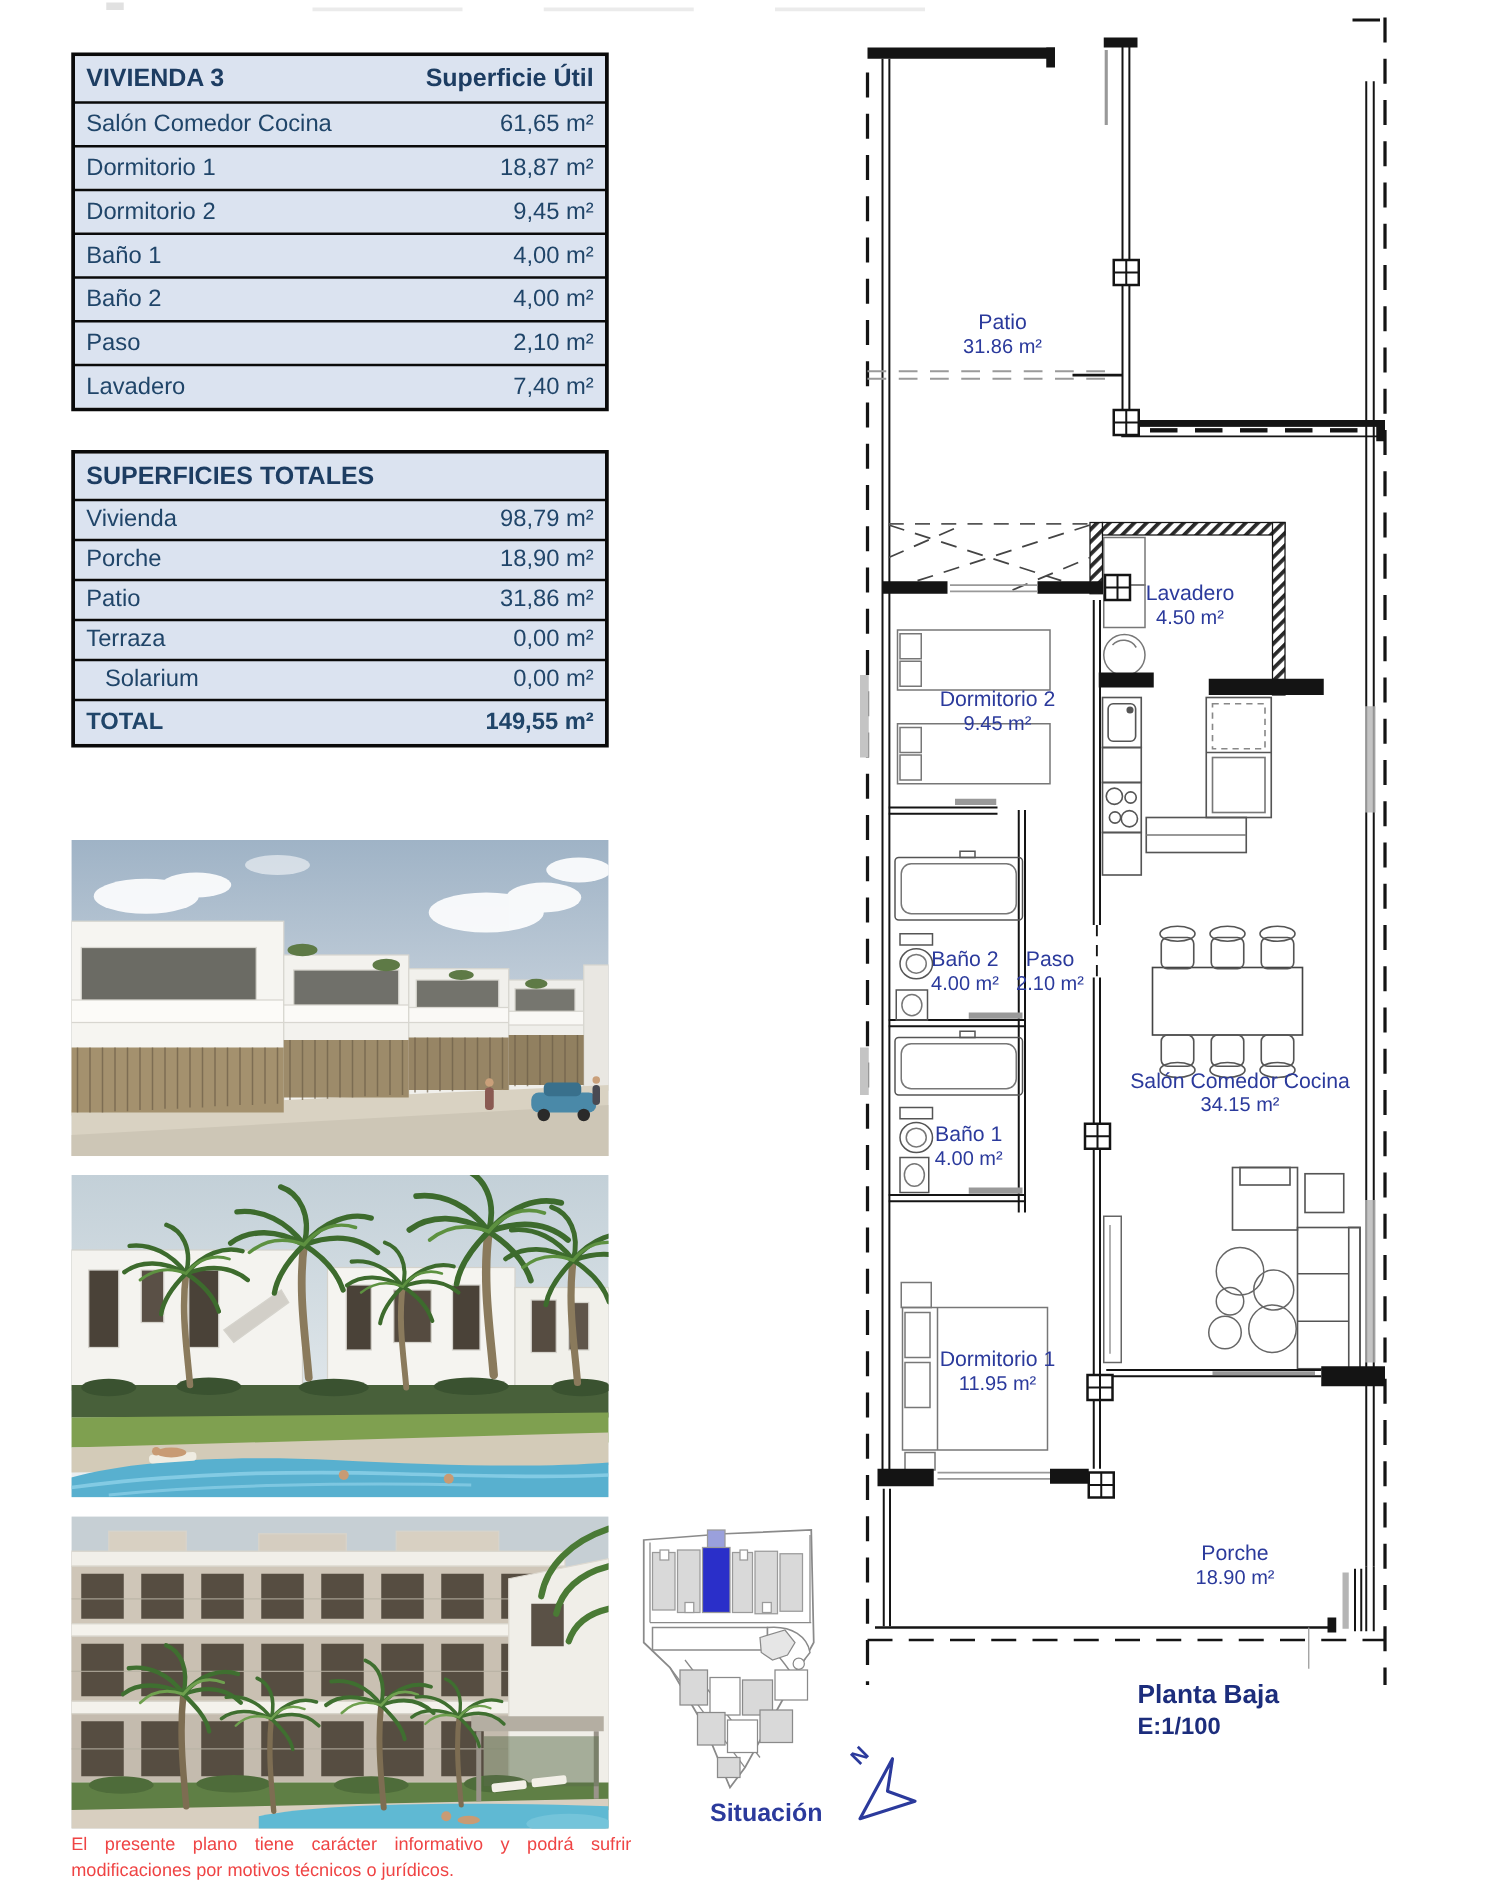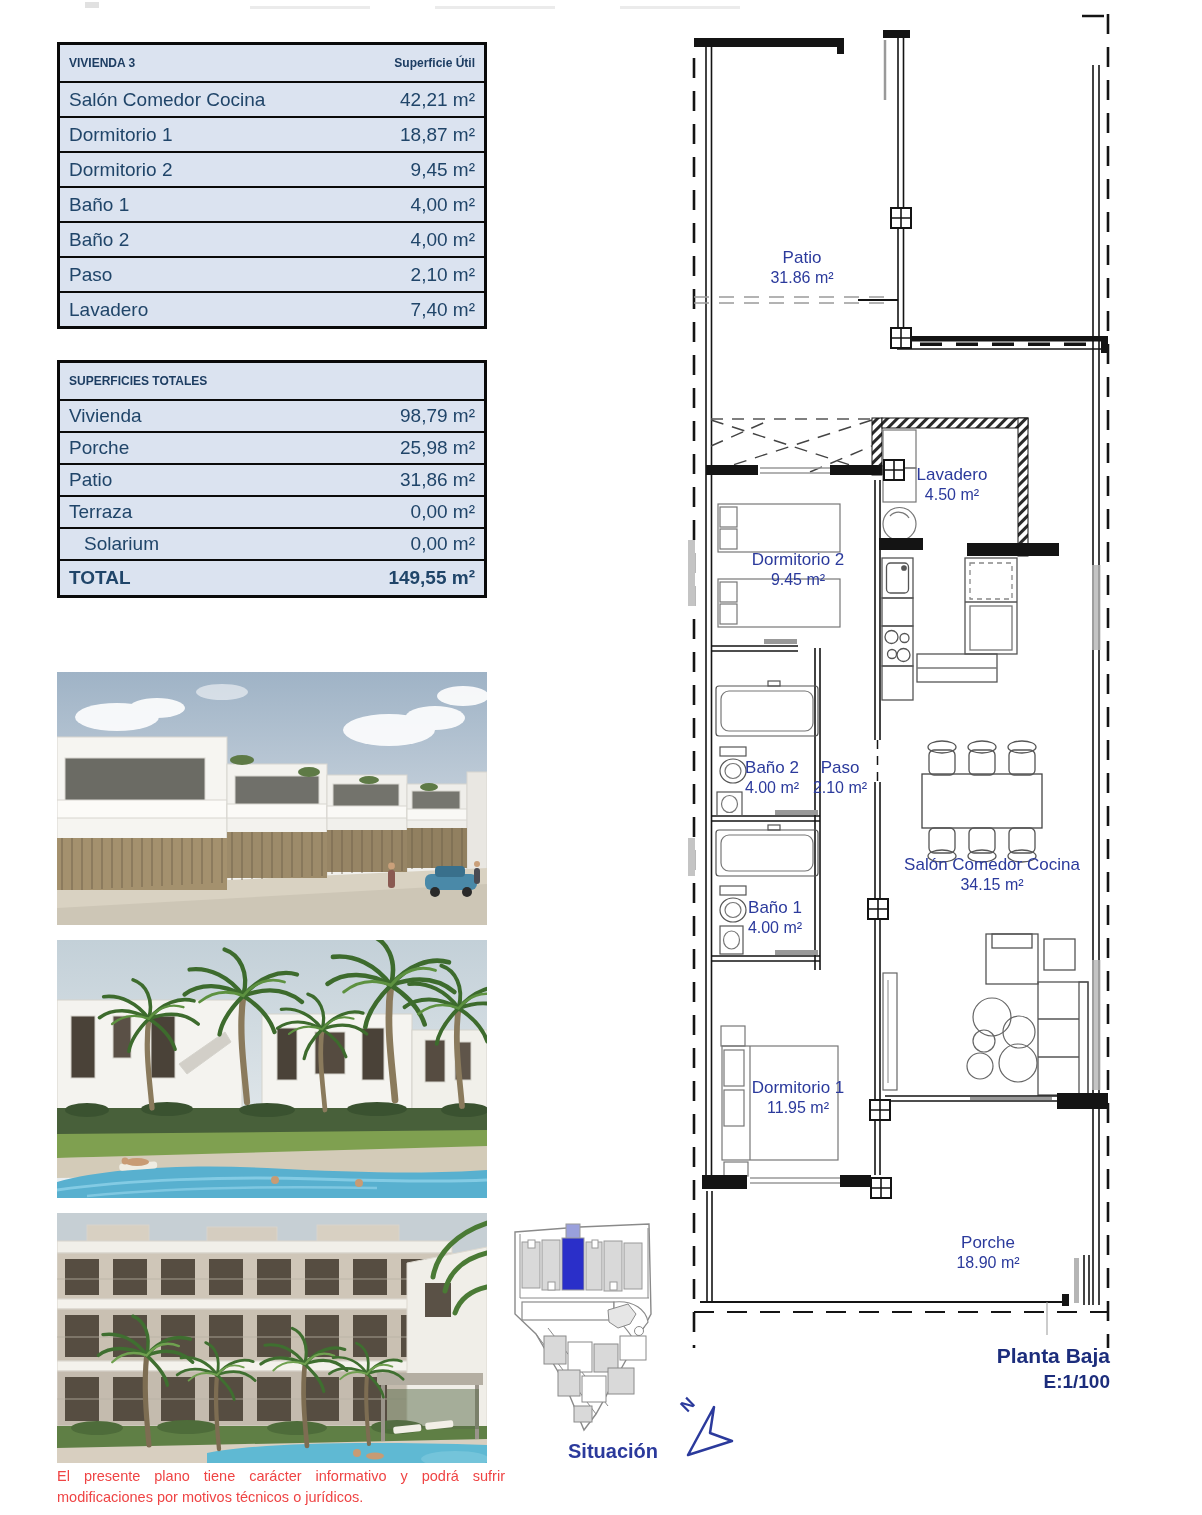--- a/index.html
+++ b/index.html
@@ -4,33 +4,33 @@
 <style>
   html,body{margin:0;padding:0;background:#fff;}
   .page{position:relative;width:1202px;height:1515px;background:#fff;overflow:hidden;
         font-family:"Liberation Sans",sans-serif;}
   
   .stable{position:absolute;left:57px;width:430px;border:3px solid #0a0a0a;background:#fff;box-sizing:border-box;}
   .srow{display:flex;justify-content:space-between;align-items:center;height:35px;
         background:#dbe3f0;padding:0 9px;border-top:2px solid #0a0a0a;box-sizing:border-box;
         color:#204569;font-size:19px;}
   .srow:first-child{border-top:none;}
-  .srow.header{height:36px;font-weight:bold;font-size:12px;color:#1d3d62;}
+  .srow.header{height:36px;font-weight:bold;font-size:20px;color:#1d3d62;}
   .srow.total{font-weight:bold;height:36px;}
   .srow .val{text-align:center;}
   
   .photo{position:absolute;left:57px;width:430px;overflow:hidden;}
   .photo svg{display:block;}
   
   .plan{position:absolute;left:680px;top:10px;width:522px;height:1390px;}
   .plan svg.draw{position:absolute;left:0;top:0;}
   .rlabel{position:absolute;transform:translateX(-50%);text-align:center;color:#2b3a9c;
           font-size:17px;line-height:20px;white-space:nowrap;}
   .rlabel .area{font-size:16px;display:block;}
-  .plan-title{position:absolute;left:230px;top:1333px;width:200px;text-align:right;
+  .plan-title{position:absolute;left:230px;top:1333px;width:200px;
               color:#1c2d7c;font-weight:bold;font-size:21px;line-height:26px;}
   .plan-title .scale{font-size:19px;display:block;}
   .north{position:absolute;left:0px;top:1385px;width:60px;height:72px;}
   .north .nletter{position:absolute;left:2px;top:0;color:#2b3a9c;font-weight:bold;font-size:17px;
                   transform:rotate(-45deg);}
   
   .sitemap{position:absolute;left:508px;top:1218px;width:150px;height:228px;}
   .sitemap-label{position:absolute;left:538px;top:1440px;width:150px;text-align:center;
                  color:#2b3a9c;font-weight:bold;font-size:20px;}
   
@@ -49,21 +49,21 @@
   <div class="artifact" style="left:620px;top:6px;width:120px;height:3px;"></div>
   <div class="artifact" style="left:85px;top:2px;width:14px;height:6px;background:#d4d4d4;"></div>
 
   <div class="stable" style="top:42px;">
     <div class="srow header">
       <span>VIVIENDA 3</span>
       <span class="val">Superficie Útil</span>
     </div>
     <div class="srow">
         <span>Salón Comedor Cocina</span>
-        <span class="val">42,21 m²</span>
+        <span class="val">61,65 m²</span>
       </div>
     <div class="srow">
         <span>Dormitorio 1</span>
         <span class="val">18,87 m²</span>
       </div>
     <div class="srow">
         <span>Dormitorio 2</span>
         <span class="val">9,45 m²</span>
       </div>
     <div class="srow">
@@ -87,21 +87,21 @@
   <div class="stable" style="top:360px;">
     <div class="srow header">
       <span>SUPERFICIES TOTALES</span>
     </div>
     <div class="srow" style="height:32px;">
         <span>Vivienda</span>
         <span class="val">98,79 m²</span>
       </div>
     <div class="srow" style="height:32px;">
         <span>Porche</span>
-        <span class="val">25,98 m²</span>
+        <span class="val">18,90 m²</span>
       </div>
     <div class="srow" style="height:32px;">
         <span>Patio</span>
         <span class="val">31,86 m²</span>
       </div>
     <div class="srow" style="height:32px;">
         <span>Terraza</span>
         <span class="val">0,00 m²</span>
       </div>
     <div class="srow" style="height:32px;padding-left:24px;">

